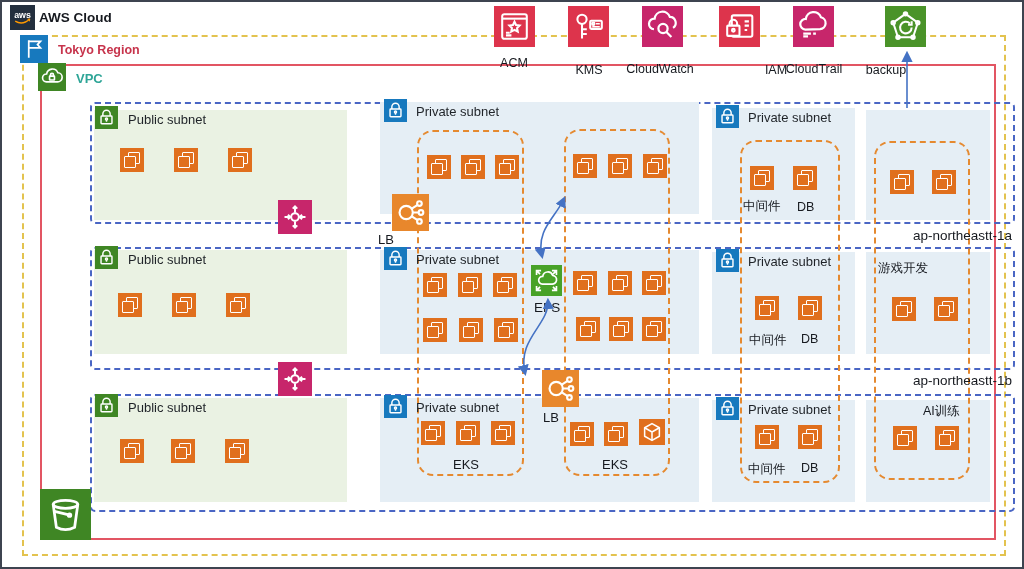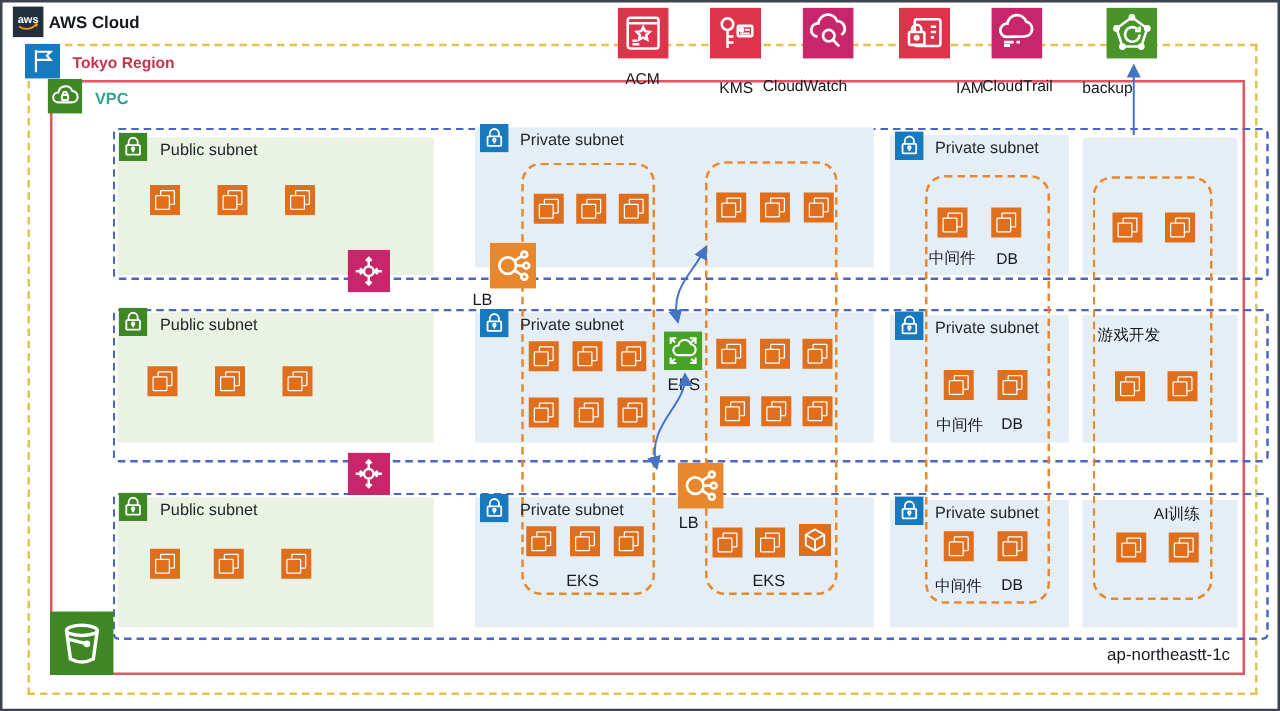--- a/index.html
+++ b/index.html
@@ -254,21 +254,21 @@
       <use href="#i-acm"></use>
     </svg>
   <div class="svc-lbl" style="left:512px;top:54px">ACM</div>
   <svg class="isvg" style="left:566px;top:4px;width:41px;height:41px;color:#DD344C">
       <use href="#i-kms"></use>
     </svg>
   <div class="svc-lbl" style="left:587px;top:61px">KMS</div>
   <svg class="isvg" style="left:640px;top:4px;width:41px;height:41px;color:#C7266B">
       <use href="#i-cw"></use>
     </svg>
-  <div class="svc-lbl" style="left:642px;top:60px">CloudWatch</div>
+  <div class="svc-lbl" style="left:658px;top:60px">CloudWatch</div>
   <svg class="isvg" style="left:717px;top:4px;width:41px;height:41px;color:#DD344C">
       <use href="#i-iam"></use>
     </svg>
   <div class="svc-lbl" style="left:774px;top:61px">IAM</div>
   <svg class="isvg" style="left:791px;top:4px;width:41px;height:41px;color:#C7266B">
       <use href="#i-ct"></use>
     </svg>
   <div class="svc-lbl" style="left:812px;top:60px">CloudTrail</div>
   <svg class="isvg" style="left:883px;top:4px;width:41px;height:41px;color:#4A9329">
       <use href="#i-backup"></use>
@@ -352,21 +352,22 @@
   <svg class="isvg" style="left:276px;top:198px;width:34px;height:34px;color:#C7266B">
       <use href="#i-tgw"></use>
     </svg>
   <svg class="isvg" style="left:276px;top:360px;width:34px;height:34px;color:#C7266B">
       <use href="#i-tgw"></use>
     </svg>
   <svg class="isvg" style="left:38px;top:487px;width:51px;height:51px;color:#3F8624">
       <use href="#i-bucket"></use>
     </svg>
 
-  <div class="az-lbl" style="left:822px;top:514px">ap-northeastt-1c</div>
+  <div class="az-lbl" style="left:850px;top:226px">ap-northeastt-1a</div>
+  <div class="az-lbl" style="left:850px;top:371px">ap-northeastt-1b</div>
 
   <svg id="arrows" width="1024" height="569">
     <defs>
       <marker id="arr" markerWidth="7" markerHeight="7" refX="5" refY="3.5" orient="auto-start-reverse">
         <path d="M0 0 L7 3.5 L0 7 Z" fill="#4472C4"></path>
       </marker>
     </defs>
     <g stroke="#4472C4" stroke-width="1.6" fill="none">
       <path d="M905 106 L905 52" marker-end="url(#arr)"></path>
       <path d="M562 197 C553 216 534 228 540 254" marker-start="url(#arr)" marker-end="url(#arr)"></path>

